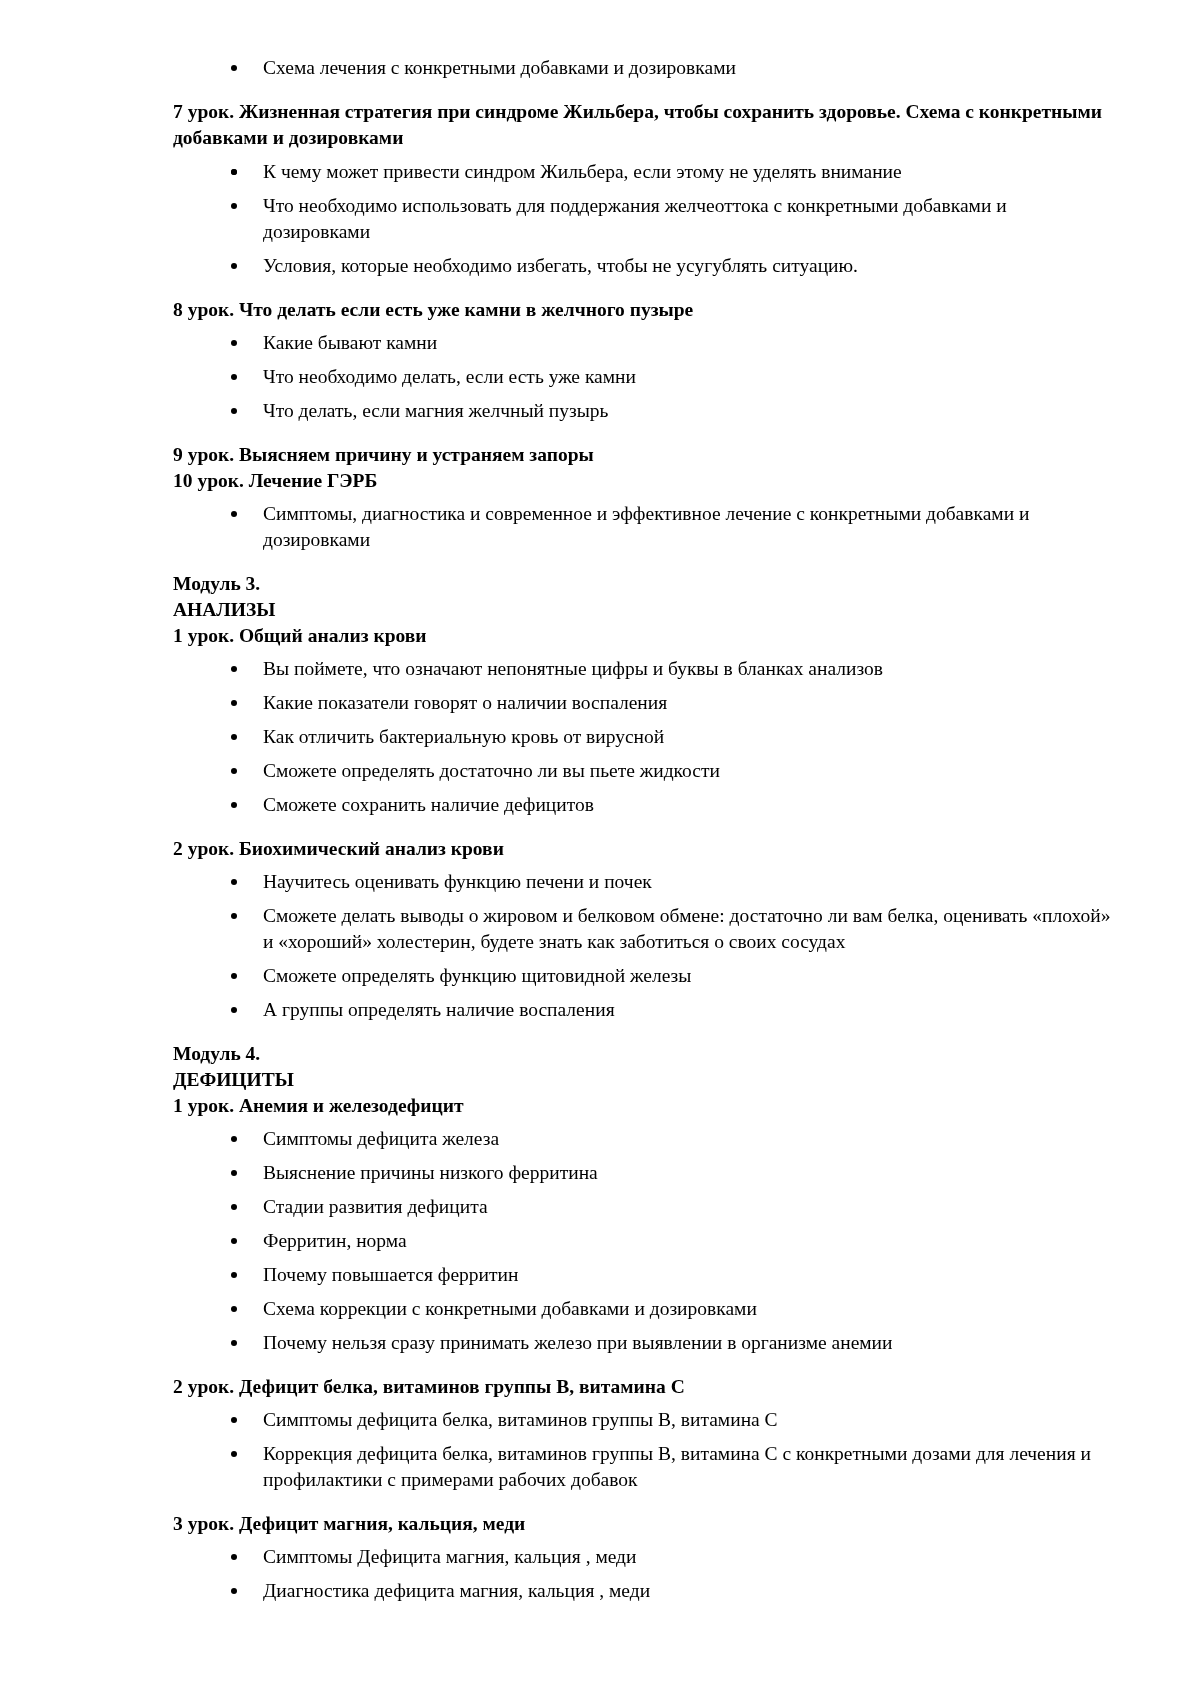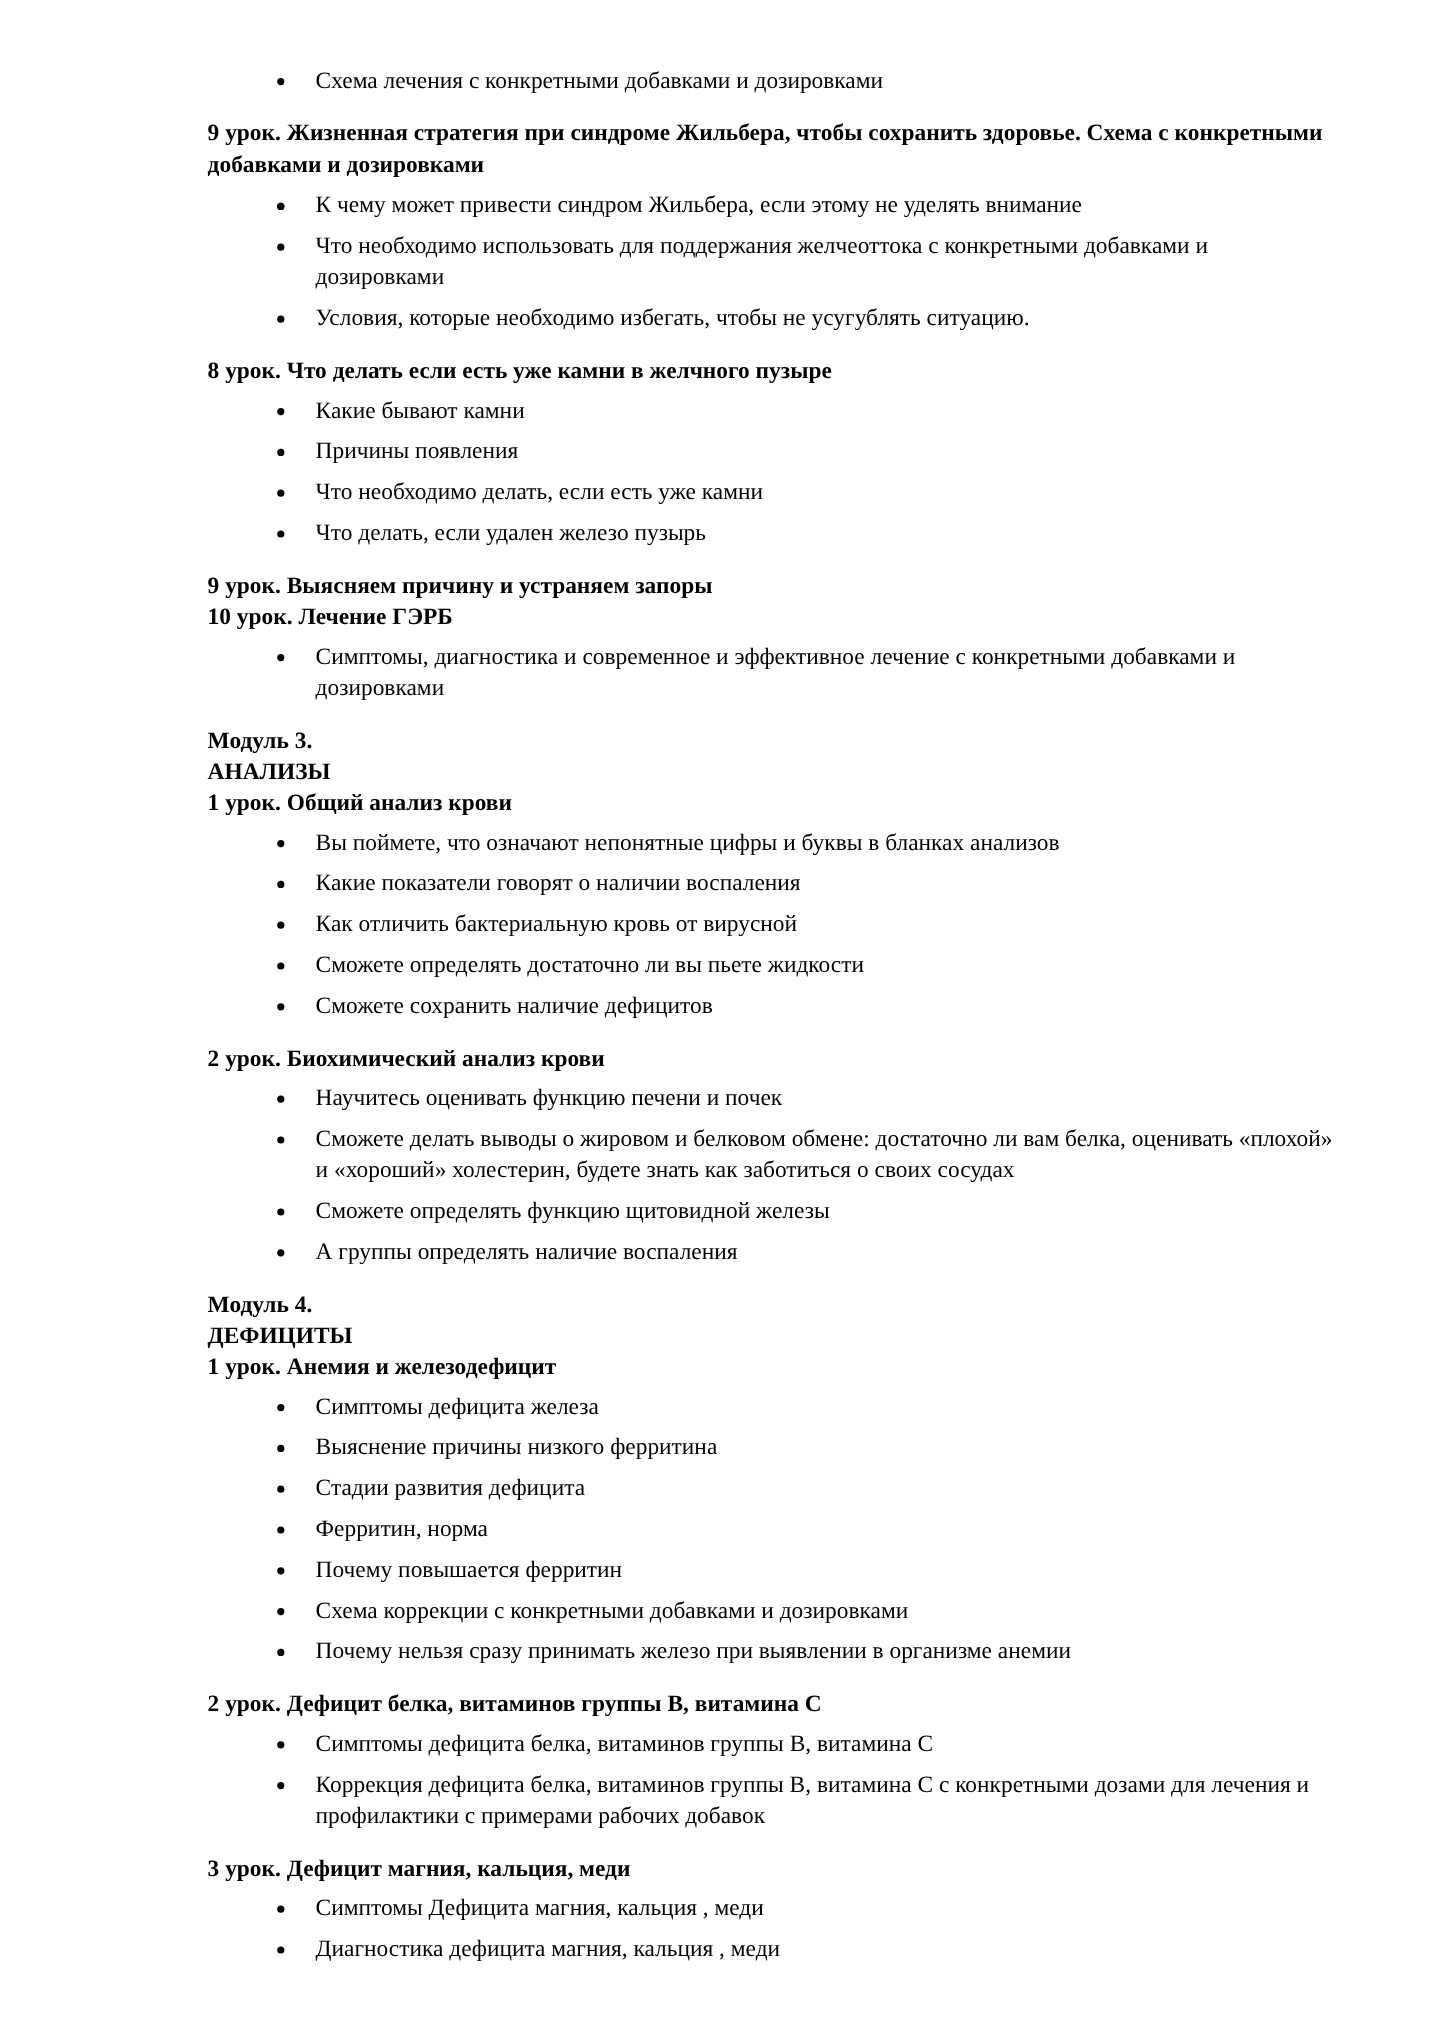--- a/index.html
+++ b/index.html
@@ -55,33 +55,32 @@
     .lesson + ul.bullets { margin-top: 7px; }
     ul.bullets li:last-child { margin-bottom: 0; }
   </style>
 </head>
 <body>
 
 <div class="page" id="page">
     <ul class="bullets">
       <li><span class="bullet"></span><span>Схема лечения с конкретными добавками и дозировками</span></li>
     </ul>
-    <p class="lesson">9 урок. Жизненная стратегия при синдроме Жильбера, чтобы сохранить здоровье. Схема с конкретными добавками и дозировками</p>
+    <p class="lesson">7 урок. Жизненная стратегия при синдроме Жильбера, чтобы сохранить здоровье. Схема с конкретными добавками и дозировками</p>
     <ul class="bullets">
       <li><span class="bullet"></span></li>
       <li><span class="bullet"></span><span>К чему может привести синдром Жильбера, если этому не уделять внимание</span></li>
       <li><span class="bullet"></span><span>Что необходимо использовать для поддержания желчеоттока с конкретными добавками и дозировками</span></li>
       <li><span class="bullet"></span><span>Условия, которые необходимо избегать, чтобы не усугублять ситуацию.</span></li>
     </ul>
     <p class="lesson">8 урок. Что делать если есть уже камни в желчного пузыре</p>
     <ul class="bullets">
       <li><span class="bullet"></span><span>Какие бывают камни</span></li>
-      <li><span class="bullet"></span><span>Причины появления</span></li>
       <li><span class="bullet"></span><span>Что необходимо делать, если есть уже камни</span></li>
-      <li><span class="bullet"></span><span>Что делать, если удален железо пузырь</span></li>
+      <li><span class="bullet"></span><span>Что делать, если магния желчный пузырь</span></li>
     </ul>
     <p class="lesson">9 урок. Выясняем причину и устраняем запоры</p>
     <p class="lesson">10 урок. Лечение ГЭРБ</p>
     <ul class="bullets">
       <li><span class="bullet"></span><span>Симптомы, диагностика и современное и эффективное лечение с конкретными добавками и дозировками</span></li>
     </ul>
     <div class="module-header gap-before">
       <p class="module-label">Модуль 3.</p>
       <p class="module-title">АНАЛИЗЫ</p>
     </div>

